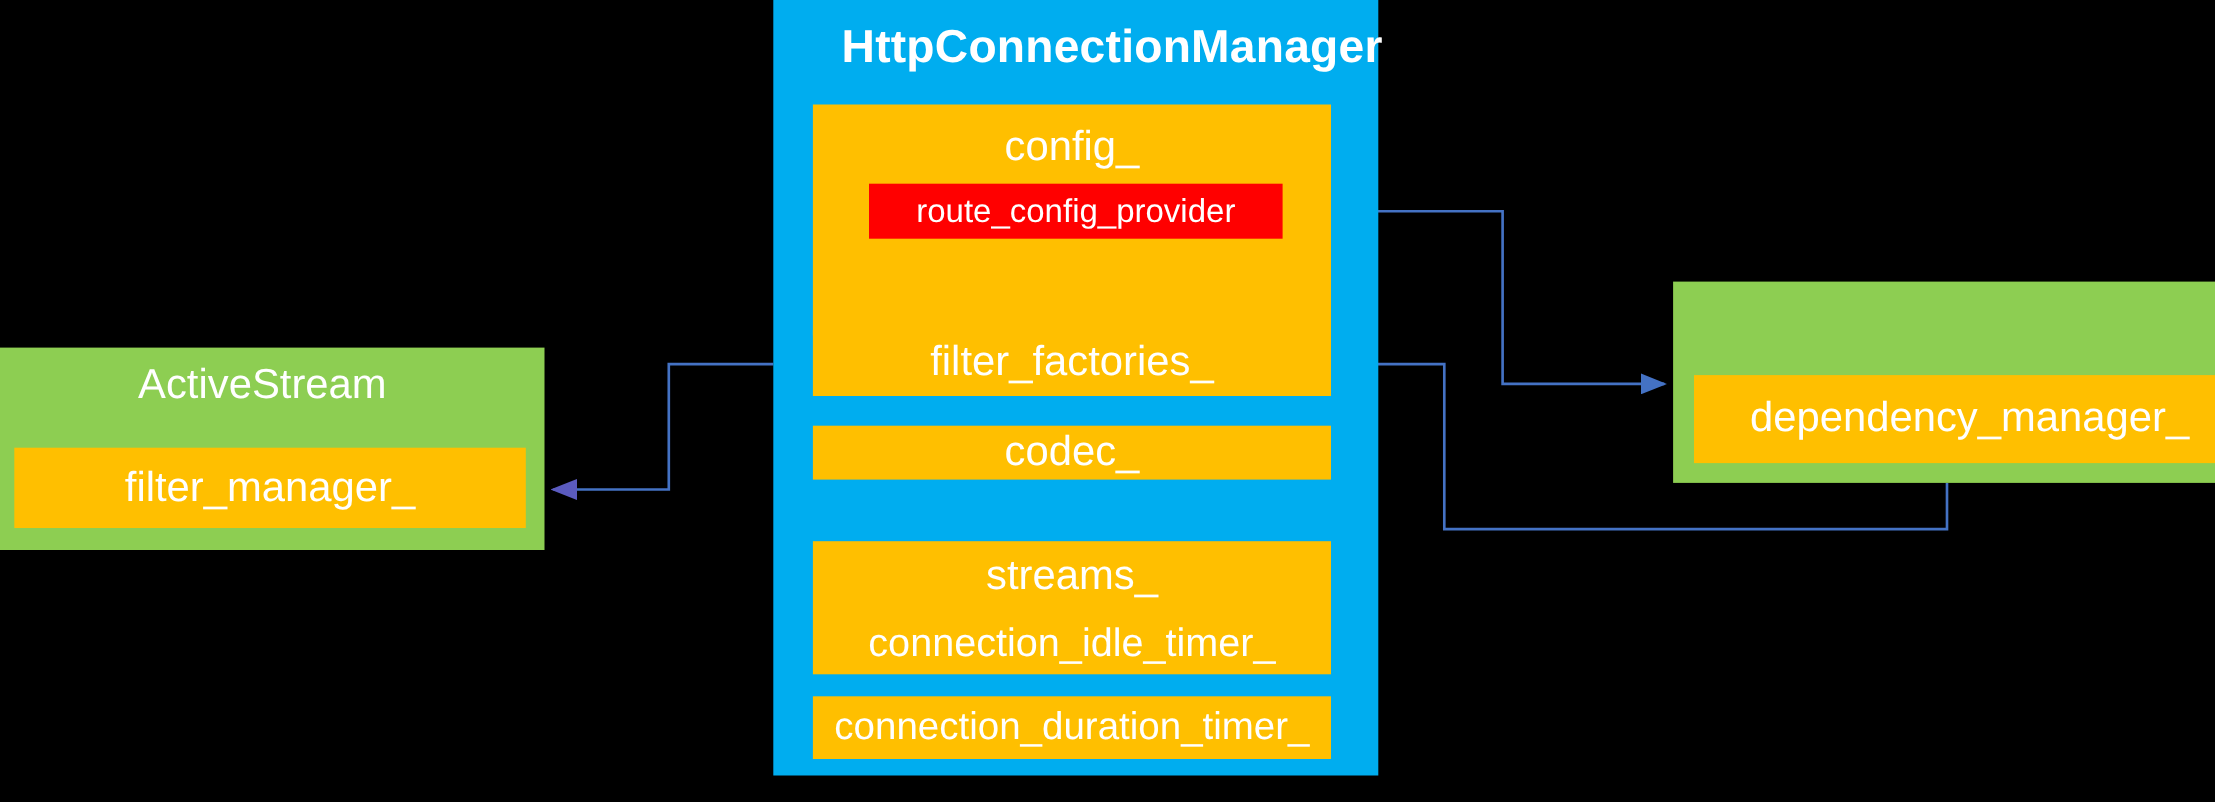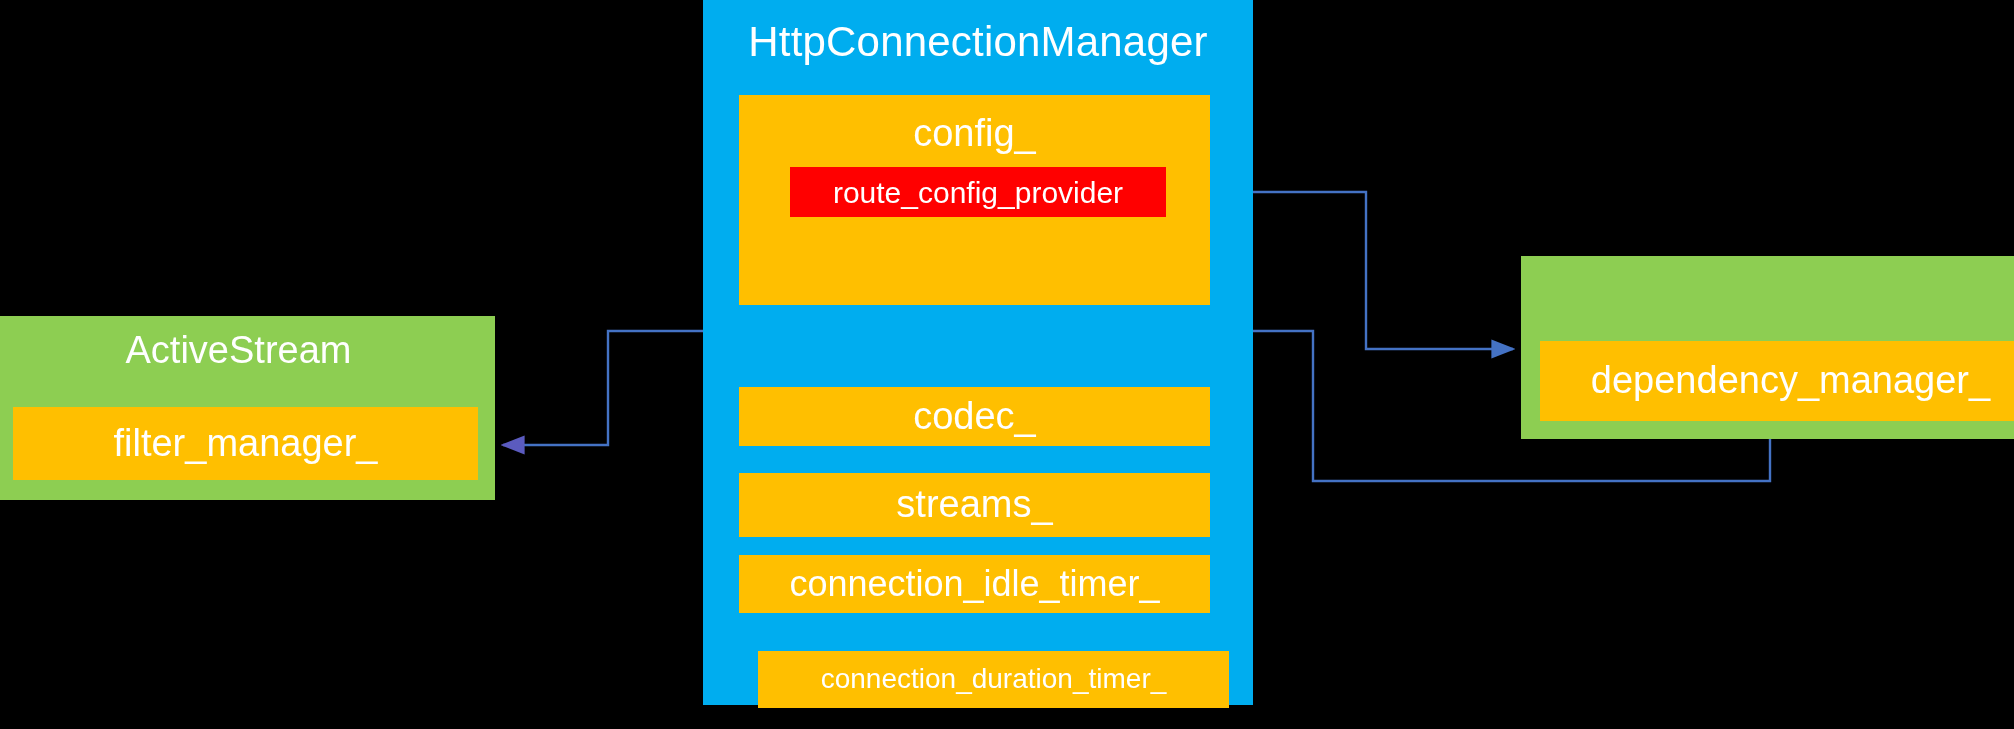--- a/index.html
+++ b/index.html
@@ -40,42 +40,43 @@
     position: absolute;
     left: 0;
     top: 10px;
     width: 550px;
     height: 85px;
     display: flex;
     align-items: center;
     justify-content: center;
     color: #ffffff;
     font-size: 42px;
-    font-weight: 400;
+    font-weight: 700;
     letter-spacing: 0.2px;
+    padding-left: 33px;
   }
   .member {
     position: absolute;
     left: 36px;
     width: 471px;
     background: #FFBF00;
     color: #ffffff;
     font-size: 38px;
     font-weight: 400;
     display: flex;
     align-items: center;
     justify-content: center;
     white-space: nowrap;
   }
   #m-config   { top: 105px; height: 190px; align-items: flex-start; padding-top: 20px; }
   #m-filterf  { top: 310px; height: 60px; }
-  #m-codec    { top: 397px; height: 59px; }
-  #m-streams  { top: 483px; height: 64px; }
+  #m-codec    { top: 397px; height: 49px; }
+  #m-streams  { top: 502px; height: 64px; }
   #m-idle     { top: 565px; height: 58px; font-size: 36px; }
-  #m-duration { top: 661px; height: 57px; font-size: 28px; margin-left: 19px; }
+  #m-duration { top: 643px; height: 57px; font-size: 35px; }
 
   #config-label {
     position: absolute;
     left: 0; top: 18px; width: 471px;
     text-align: center;
     font-size: 38px;
     color: #ffffff;
   }
   #route-config-provider {
     position: absolute;
@@ -192,20 +193,21 @@
   </svg>
 
   <div class="box" id="hcm-panel">
     <div id="hcm-title">HttpConnectionManager</div>
 
     <div class="member" id="m-config">
       <span id="config-label">config_</span>
       <span id="route-config-provider">route_config_provider</span>
     </div>
 
+    <div class="member" id="m-filterf">filter_factories_</div>
 
     <div class="member" id="m-codec">codec_</div>
 
     <div class="member" id="m-streams">streams_</div>
 
     <div class="member" id="m-idle">connection_idle_timer_</div>
 
     <div class="member" id="m-duration">connection_duration_timer_</div>
   </div>
 

